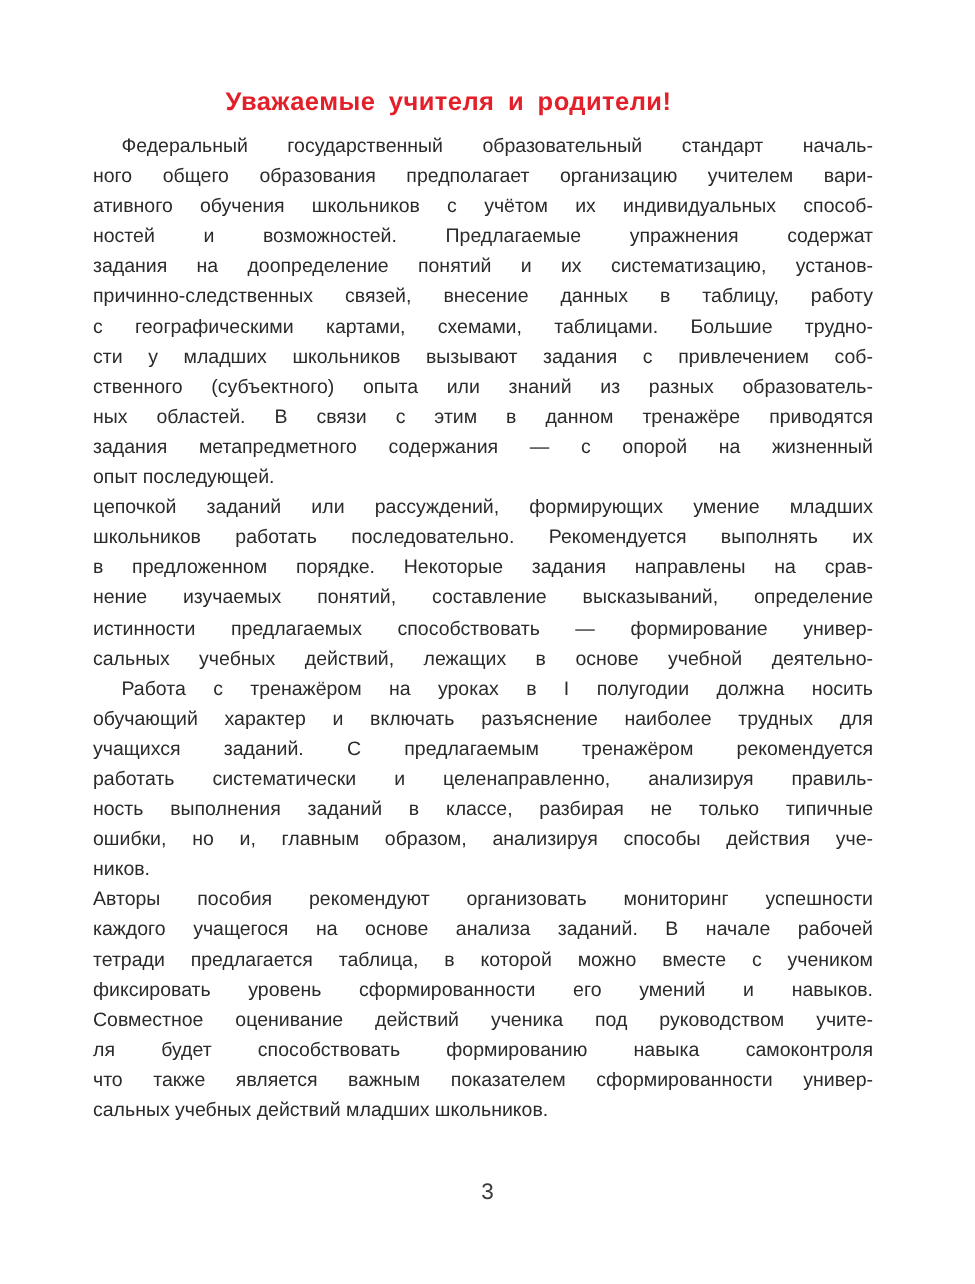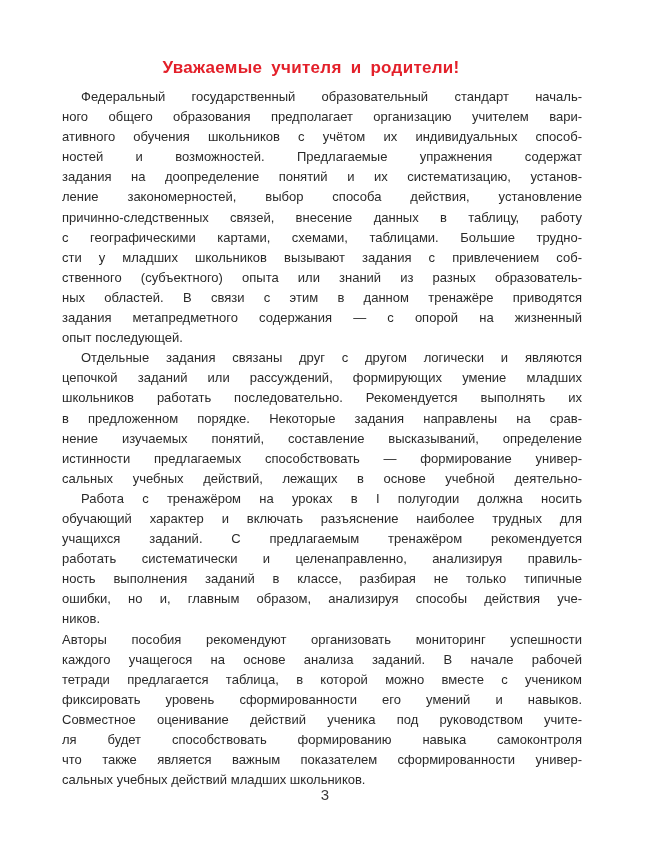--- a/index.html
+++ b/index.html
@@ -1,51 +1,49 @@
 <!DOCTYPE html>
 <html><head>
   <meta charset="utf-8">
   <style>
     html, body { margin: 0; padding: 0; background: #ffffff; }
     body { width: 650px; height: 856px; position: relative; overflow: hidden;
            font-family: "Liberation Sans", "DejaVu Sans", sans-serif; color: #2a2a2a; }
     .page { position: absolute; left: 0; top: 0; width: 650px; height: 856px; }
     .title { position: absolute; left: 0; width: 598px; top: 58px; text-align: center;
-             font-weight: bold; font-size: 17px; letter-spacing: 0.3px; word-spacing: 4px; margin-left: 12px; }
+             font-weight: bold; font-size: 17px; letter-spacing: 0.3px; word-spacing: 4px; }
     .body-text { position: absolute; left: 62px; width: 520px; top: 87px; }
     .line { display: block; height: 20.1px; line-height: 20.1px; font-size: 13px;
             white-space: nowrap; text-align: justify; text-align-last: justify; }
     .line.last { text-align-last: left; }
     .line.indent { padding-left: 19px; }
     .page-number { position: absolute; top: 786px; left: 0; width: 650px; text-align: center;
                    font-size: 15px; color: #3a3a3a; }
   </style>
 </head>
 <body style="color: rgb(42, 42, 42);">
 
 <div class="page">
   <div class="title" style="color: rgb(227, 32, 42);">Уважаемые  учителя  и  родители!</div>
   <div class="body-text" id="body">
       <div>
         <span class="line indent">Федеральный государственный образовательный стандарт началь-</span>
         <span class="line">ного общего образования предполагает организацию учителем вари-</span>
         <span class="line">ативного обучения школьников с учётом их индивидуальных способ-</span>
         <span class="line">ностей и возможностей. Предлагаемые упражнения содержат</span>
         <span class="line">задания на доопределение понятий и их систематизацию, установ-</span>
-        <span class="line">ление закономерностей, выбор способа действия, установление</span>
         <span class="line">причинно-следственных связей, внесение данных в таблицу, работу</span>
         <span class="line">с географическими картами, схемами, таблицами. Большие трудно-</span>
         <span class="line">сти у младших школьников вызывают задания с привлечением соб-</span>
         <span class="line">ственного (субъектного) опыта или знаний из разных образователь-</span>
         <span class="line">ных областей. В связи с этим в данном тренажёре приводятся</span>
         <span class="line">задания метапредметного содержания — с опорой на жизненный</span>
         <span class="line last">опыт последующей.</span>
       </div>
       <div>
-        <span class="line indent">Отдельные задания связаны друг с другом логически и являются</span>
         <span class="line">цепочкой заданий или рассуждений, формирующих умение младших</span>
         <span class="line">школьников работать последовательно. Рекомендуется выполнять их</span>
         <span class="line">в предложенном порядке. Некоторые задания направлены на срав-</span>
         <span class="line">нение изучаемых понятий, составление высказываний, определение</span>
         <span class="line">истинности предлагаемых способствовать — формирование универ-</span>
         <span class="line">сальных учебных действий, лежащих в основе учебной деятельно-</span>
       </div>
       <div>
         <span class="line indent">Работа с тренажёром на уроках в I полугодии должна носить</span>
         <span class="line">обучающий характер и включать разъяснение наиболее трудных для</span>

